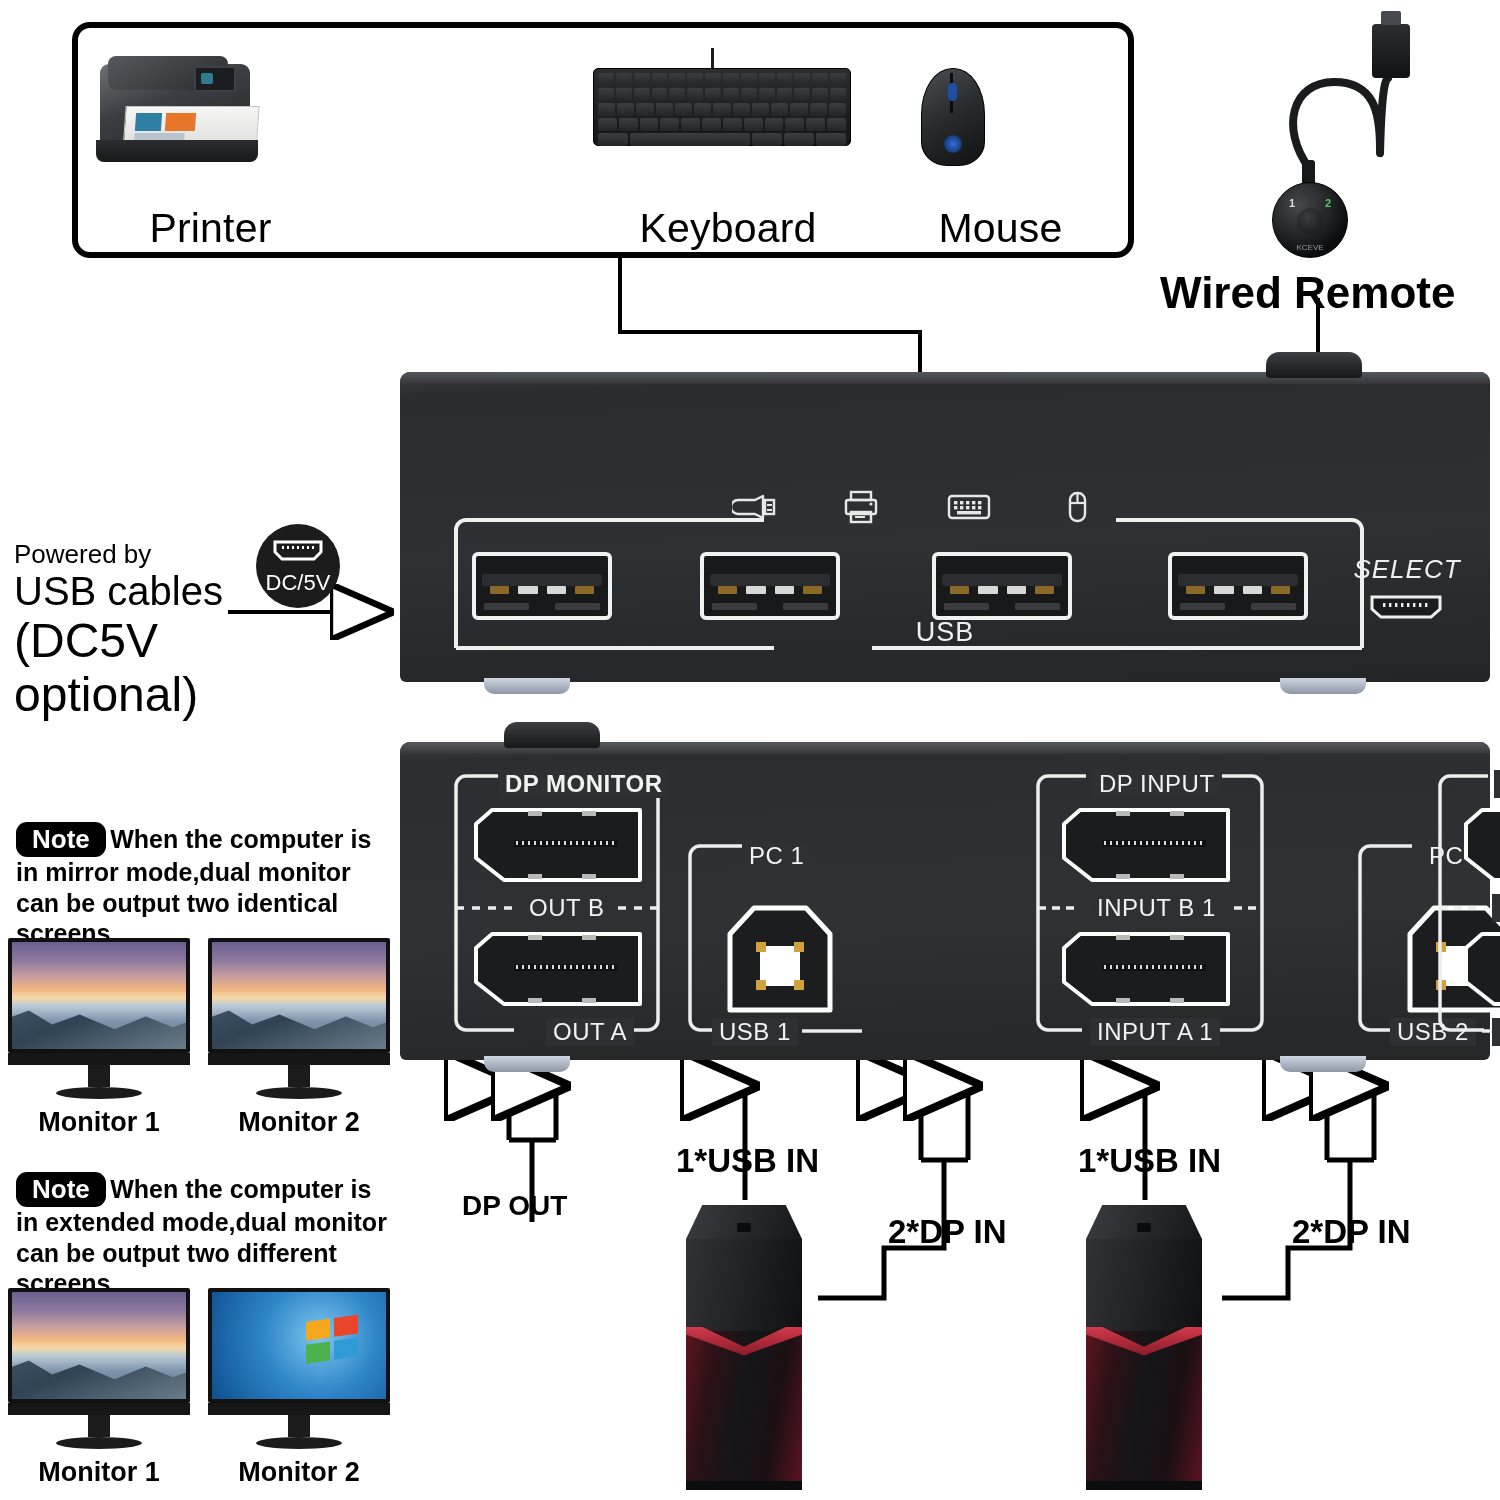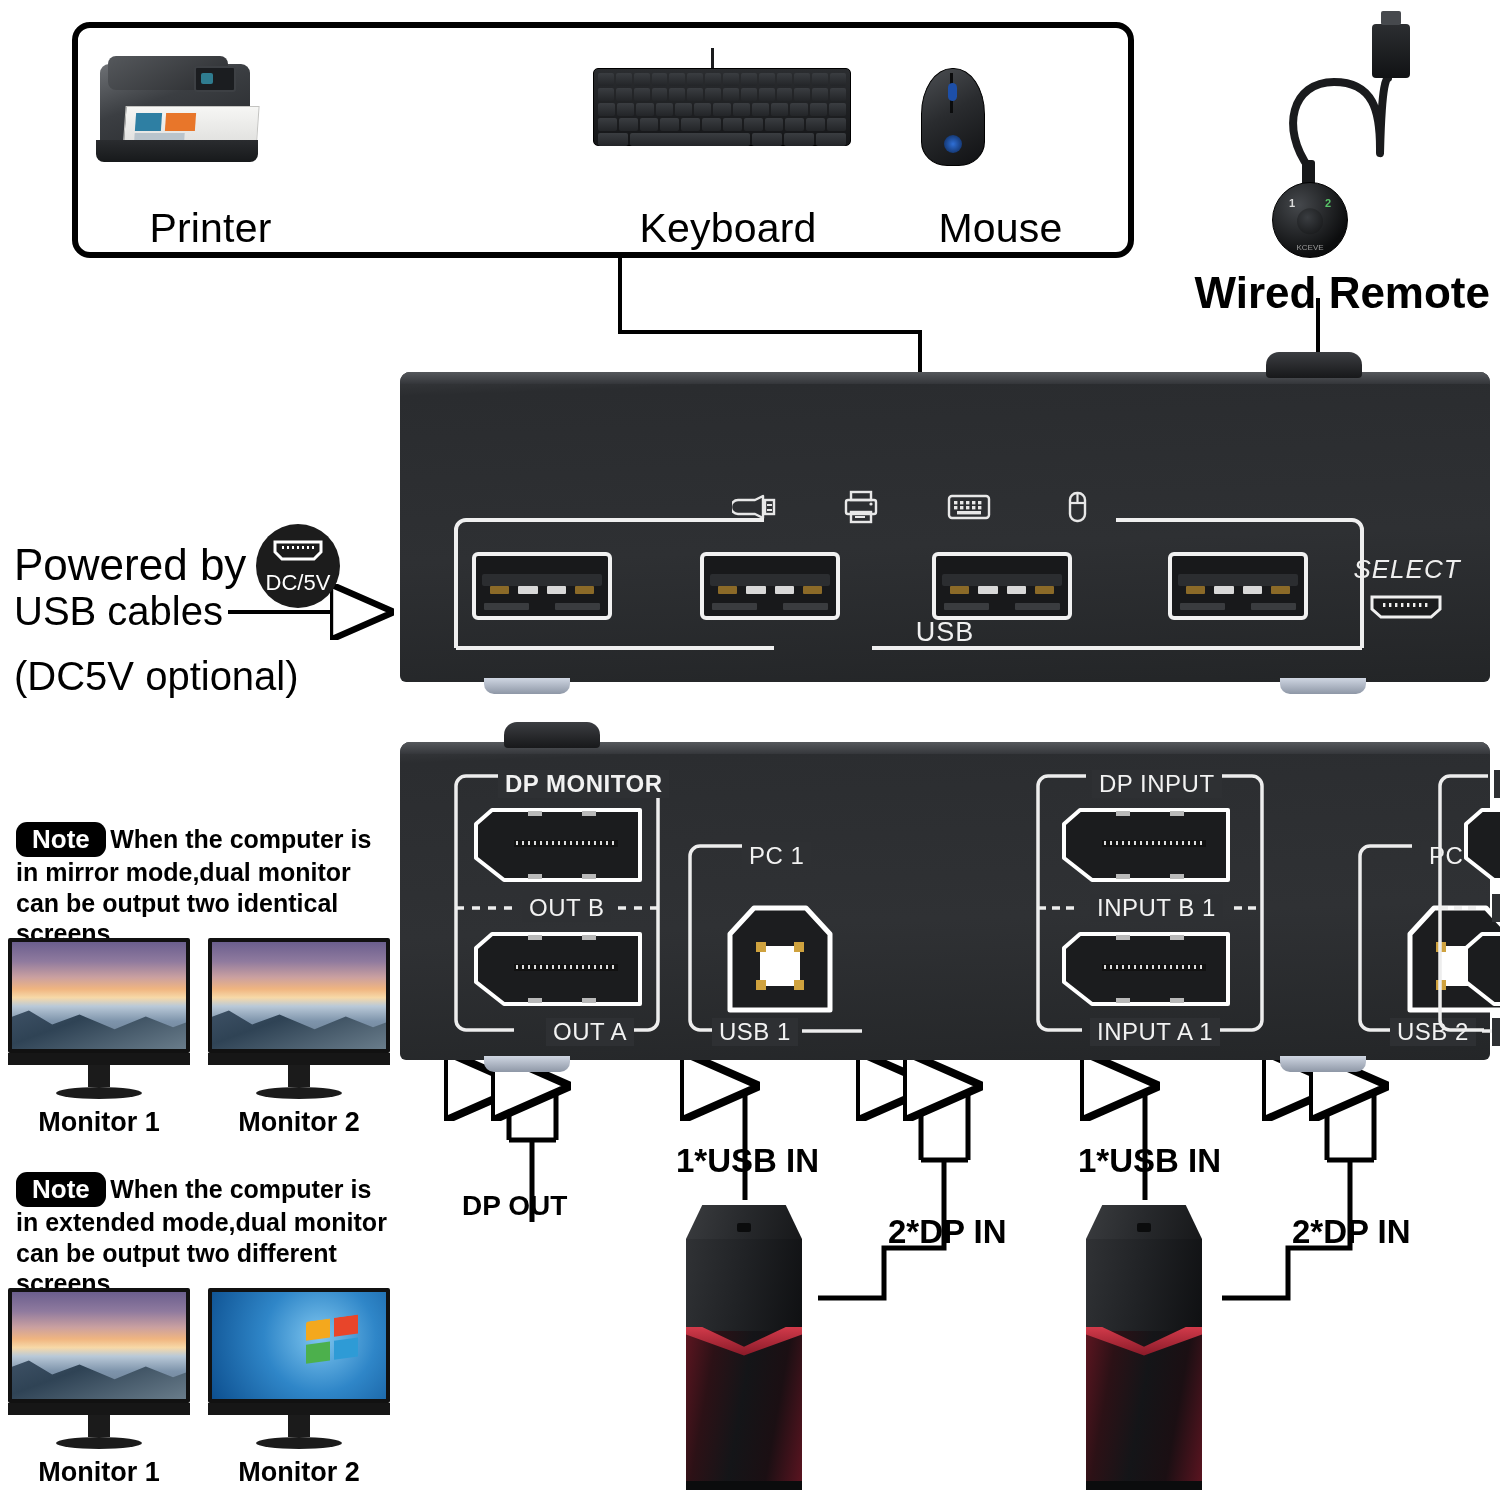--- a/index.html
+++ b/index.html
@@ -1,19 +1,19 @@
 <!DOCTYPE html>
 <html><head>
 <meta charset="utf-8">
 <style>
   html,body{margin:0;padding:0;background:#fff;}
   body{width:1500px;height:1500px;position:relative;overflow:hidden;
        font-family:"Liberation Sans","DejaVu Sans",sans-serif;color:#000;}
   .abs{position:absolute;}
-  .lbl{font-weight:700;text-align:right;line-height:1.05;}
+  .lbl{font-weight:700;text-align:left;line-height:1.05;}
 
   
   #peripheral-box{left:72px;top:22px;width:1062px;height:236px;
       border:6px solid #000;border-radius:18px;background:#fff;box-sizing:border-box;}
   .per-cell{position:absolute;top:0;height:236px;}
   .per-name{position:absolute;bottom:12px;left:0;width:100%;text-align:center;
       font-size:41px;font-weight:400;letter-spacing:.2px;}
   .per-art{position:absolute;top:14px;left:0;width:100%;height:130px;}
 
   
@@ -305,23 +305,23 @@
   <div class="rm-head">
     <span class="rm-n rm-n1">1</span>
     <span class="rm-n rm-n2">2</span>
     <div class="rm-btn"></div>
     <span class="rm-brand">KCEVE</span>
   </div>
 </div>
 <div class="abs lbl" style="left:1160px;top:270px;width:330px;font-size:44px;">Wired Remote</div>
 
 <div class="abs" style="left:14px;top:540px;width:340px;">
-  <div style="font-size:44px;line-height:1.12;">Powered by</div>
+  <div style="font-size:26px;line-height:1.12;">Powered by</div>
   <div style="font-size:40px;line-height:1.12;">USB cables</div>
-  <div style="font-size:40px;line-height:1.12;margin-top:20px;">(DC5V optional)</div>
+  <div style="font-size:48px;line-height:1.12;">(DC5V optional)</div>
 </div>
 <div class="abs" style="left:256px;top:524px;width:84px;height:84px;border-radius:50%;background:#1c1c1c;">
   <svg style="position:absolute;left:15px;top:14px;width:54px;height:24px;" viewBox="0 0 54 24">
     <path d="M4 4 H50 V14 L43 21 H11 L4 14 Z" fill="none" stroke="#fff" stroke-width="3"></path>
     <g fill="#fff">
         <rect x="11" y="8" width="2" height="3"></rect>
         <rect x="16" y="8" width="2" height="3"></rect>
       <rect x="21" y="8" width="2" height="3"></rect>
         <rect x="26" y="8" width="2" height="3"></rect>
       <rect x="31" y="8" width="2" height="3"></rect>

